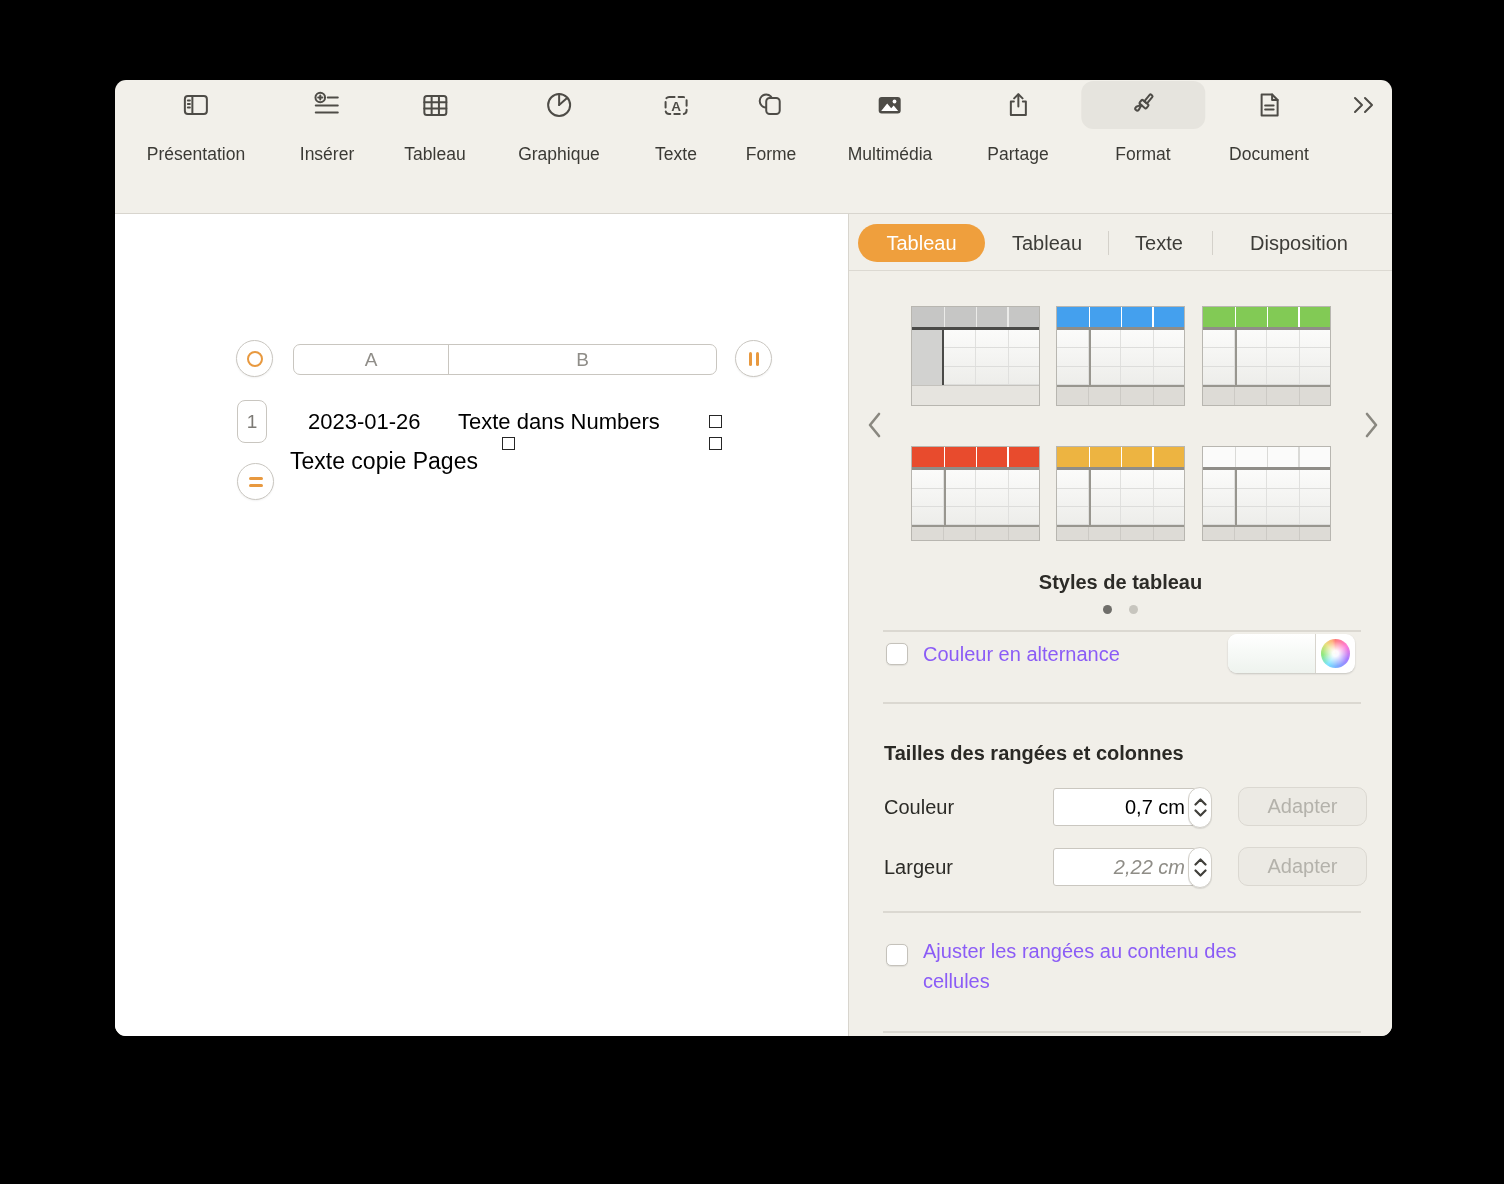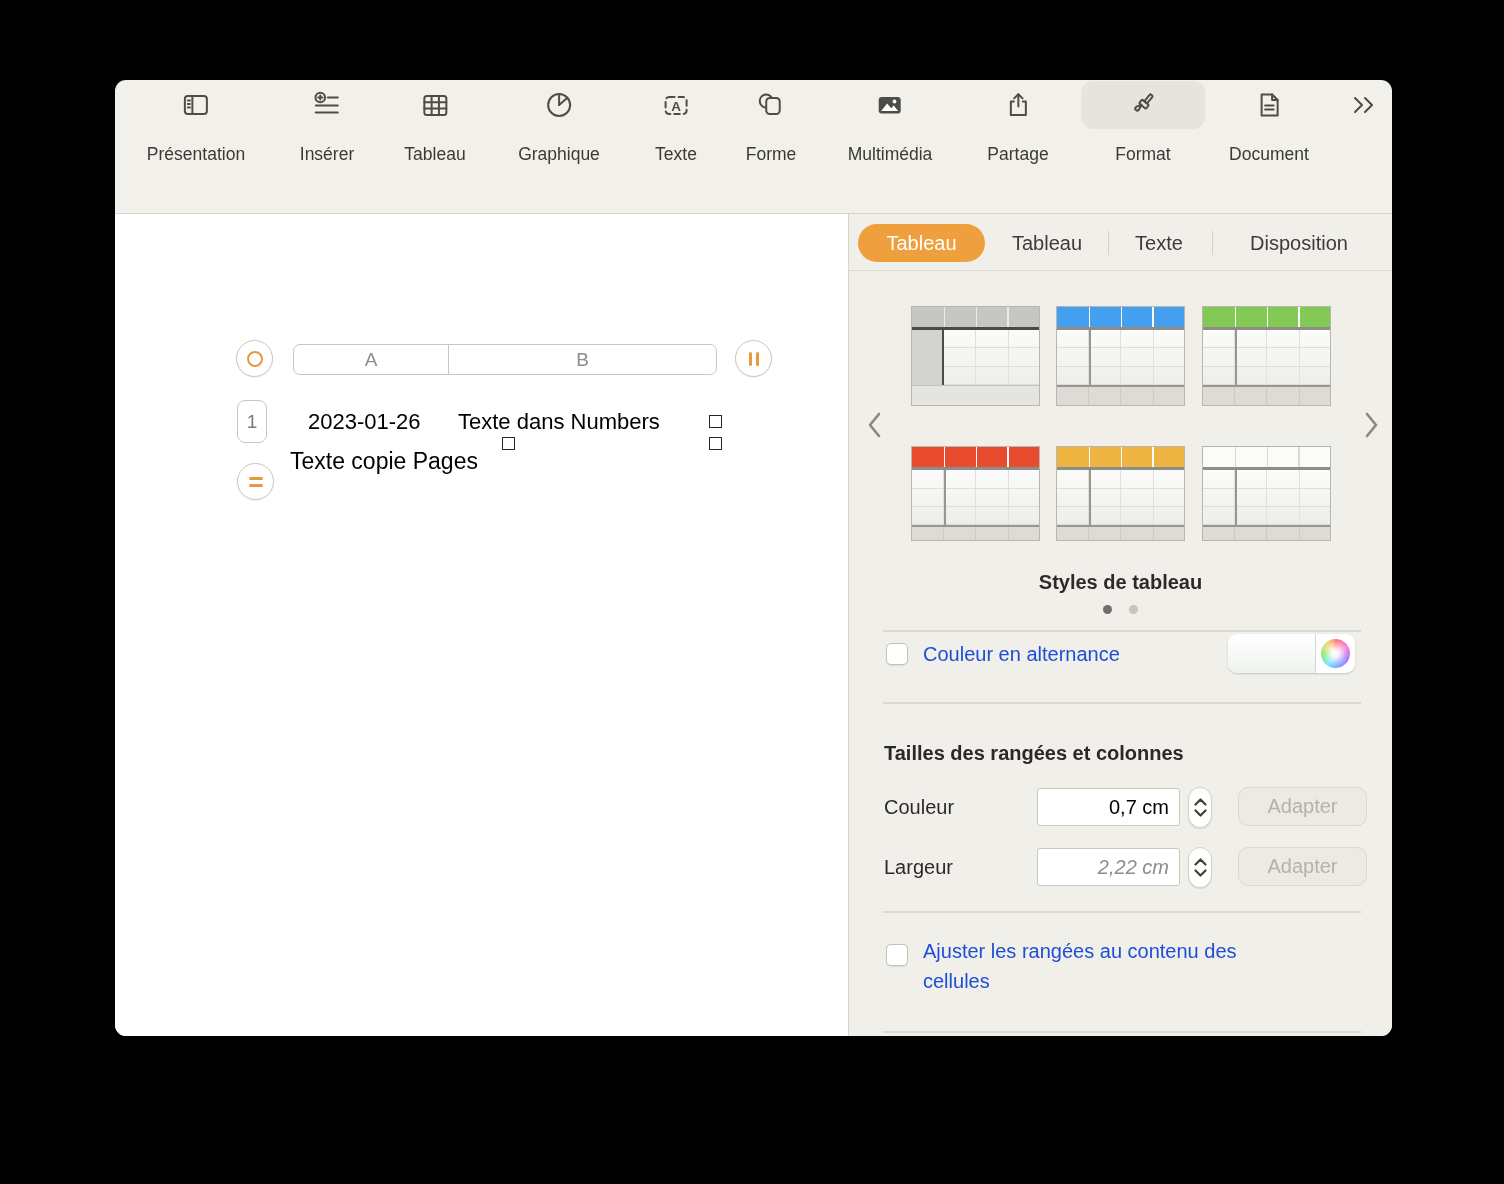--- a/index.html
+++ b/index.html
@@ -114,37 +114,37 @@
   .dots { position:absolute; left:0; top:391px; width:543px; display:flex; gap:17px;
     justify-content:center; }
   .dot { width:9px; height:9px; border-radius:50%; background:#c7c5be; }
   .dot.active { background:#6f6e6a; }
 
   .sb-divider { position:absolute; left:34px; width:478px; height:1.5px; background:#dbd8d1; }
 
   
   .checkbox { position:absolute; width:22px; height:22px; background:#fff;
     border:1px solid #c5c2bb; border-radius:5px; box-shadow:0 .5px 1px rgba(0,0,0,.08); }
-  .cb-label { position:absolute; font-size:20px; color:#1d4ed8; }
+  .cb-label { position:absolute; font-size:20px; color:#8b5cf6; }
   .color-well { position:absolute; left:379px; top:420px; width:127px; height:39px;
     background:#fff; border-radius:9px; box-shadow:0 1px 2px rgba(0,0,0,.18); display:flex;
     overflow:hidden; }
   .cw-swatch { width:88px; background:linear-gradient(#ffffff,#eef3ee);
     border-right:1px solid #d8d5ce; }
   .cw-wheel-seg { flex:1; display:flex; align-items:center; justify-content:center; }
   .cw-wheel { width:29px; height:29px; border-radius:50%;
     background:
       radial-gradient(circle at 50% 50%, rgba(255,255,255,.95) 0 14%, rgba(255,255,255,0) 62%),
       conic-gradient(#ff7d7d,#ff7dd8 55deg,#a97dff 115deg,#7da9ff 170deg,#7de5ff 215deg,#8fe87d 265deg,#e8e07d 315deg,#ffb27d 345deg,#ff7d7d); }
 
   .section-heading { position:absolute; left:35px; top:528px; font-size:20px;
     font-weight:700; color:#2a2925; }
   .size-label { position:absolute; left:35px; font-size:20px; color:#2c2b27;
     height:38px; line-height:38px; }
-  .size-input { position:absolute; left:188px; width:143px; height:38px; background:#fff;
+  .size-input { position:absolute; left:204px; width:143px; height:38px; background:#fff;
     border:1px solid #cac7c0; border-radius:3px; font-size:20px; text-align:right;
     padding-right:10px; line-height:36px; color:#000; }
   .size-input.muted { color:#8f8d87; font-style:italic;padding-left:38px; }
   .stepper { position:absolute; left:339px; width:24px; height:41px; background:#fff;
     border:1px solid #d2cfc8; border-radius:12px; box-shadow:0 1px 1px rgba(0,0,0,.1);
     display:flex; flex-direction:column; align-items:center; justify-content:center; gap:3px; }
   .btn-adapter { position:absolute; left:389px; width:129px; height:39px;
     background:#eceae4; border:1px solid #dbd8d1; border-radius:10px; font-size:20px;
     color:#b4b2ab; text-align:center; line-height:37px; }
 </style>

